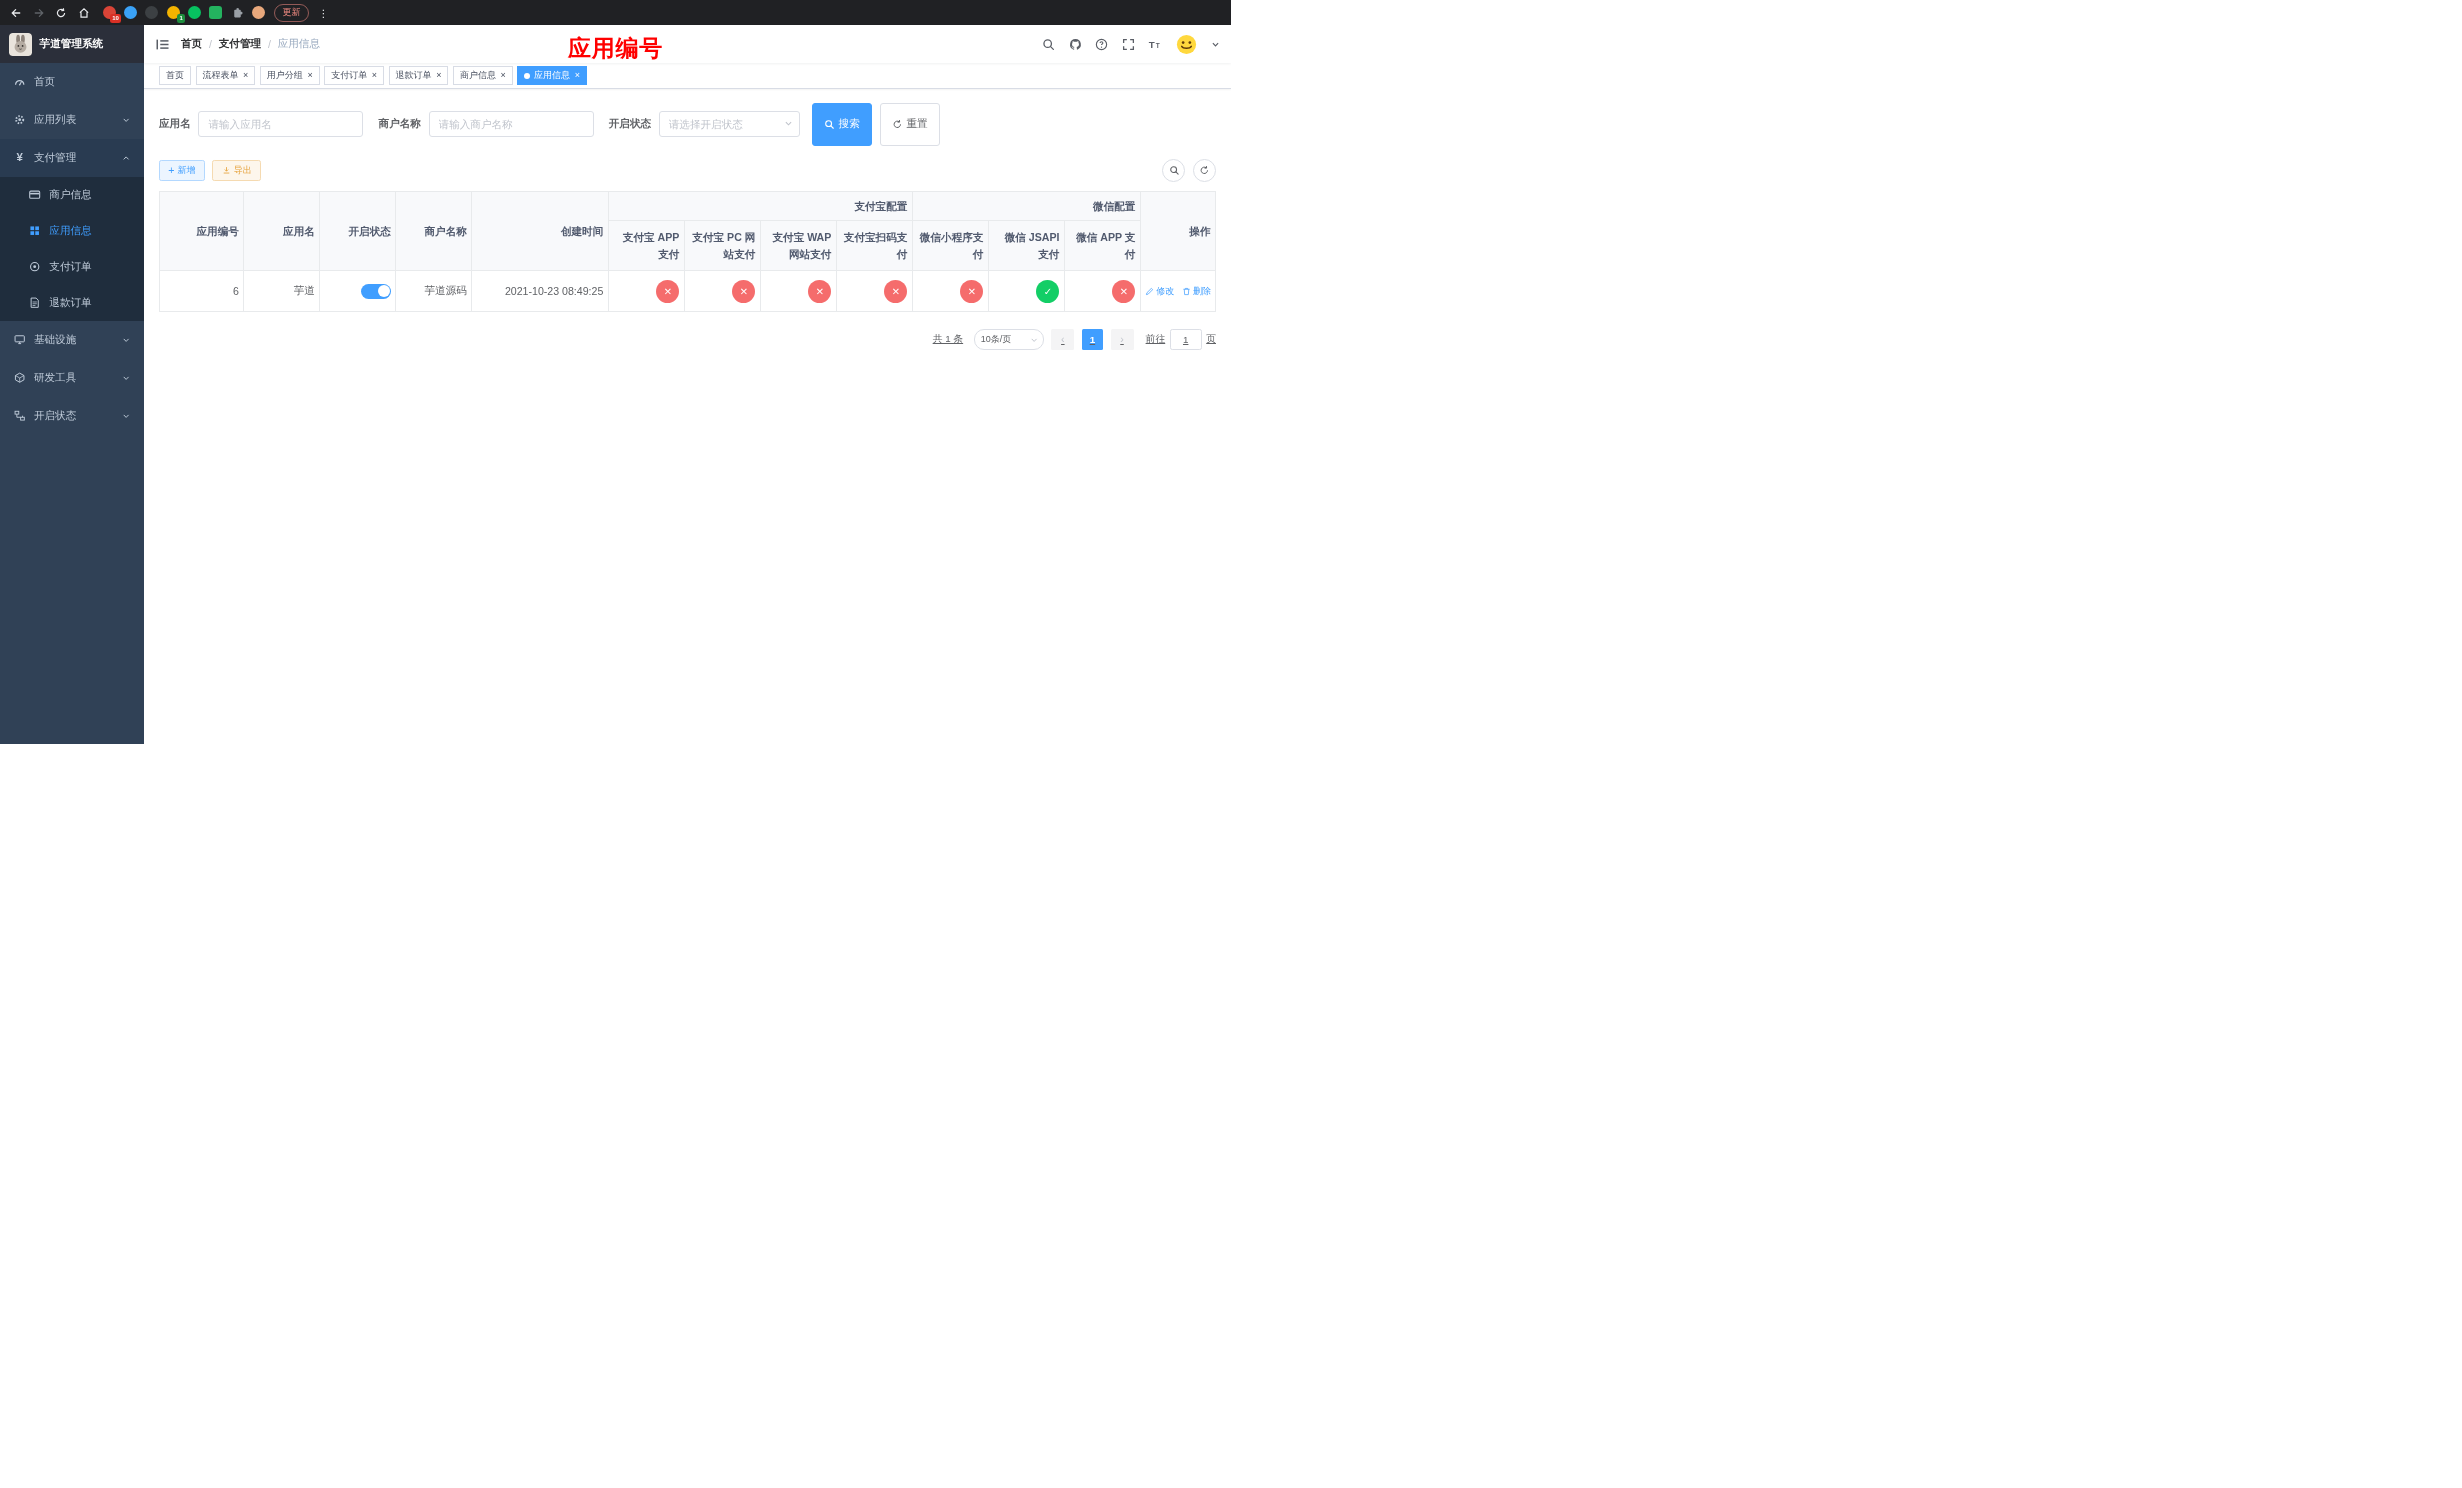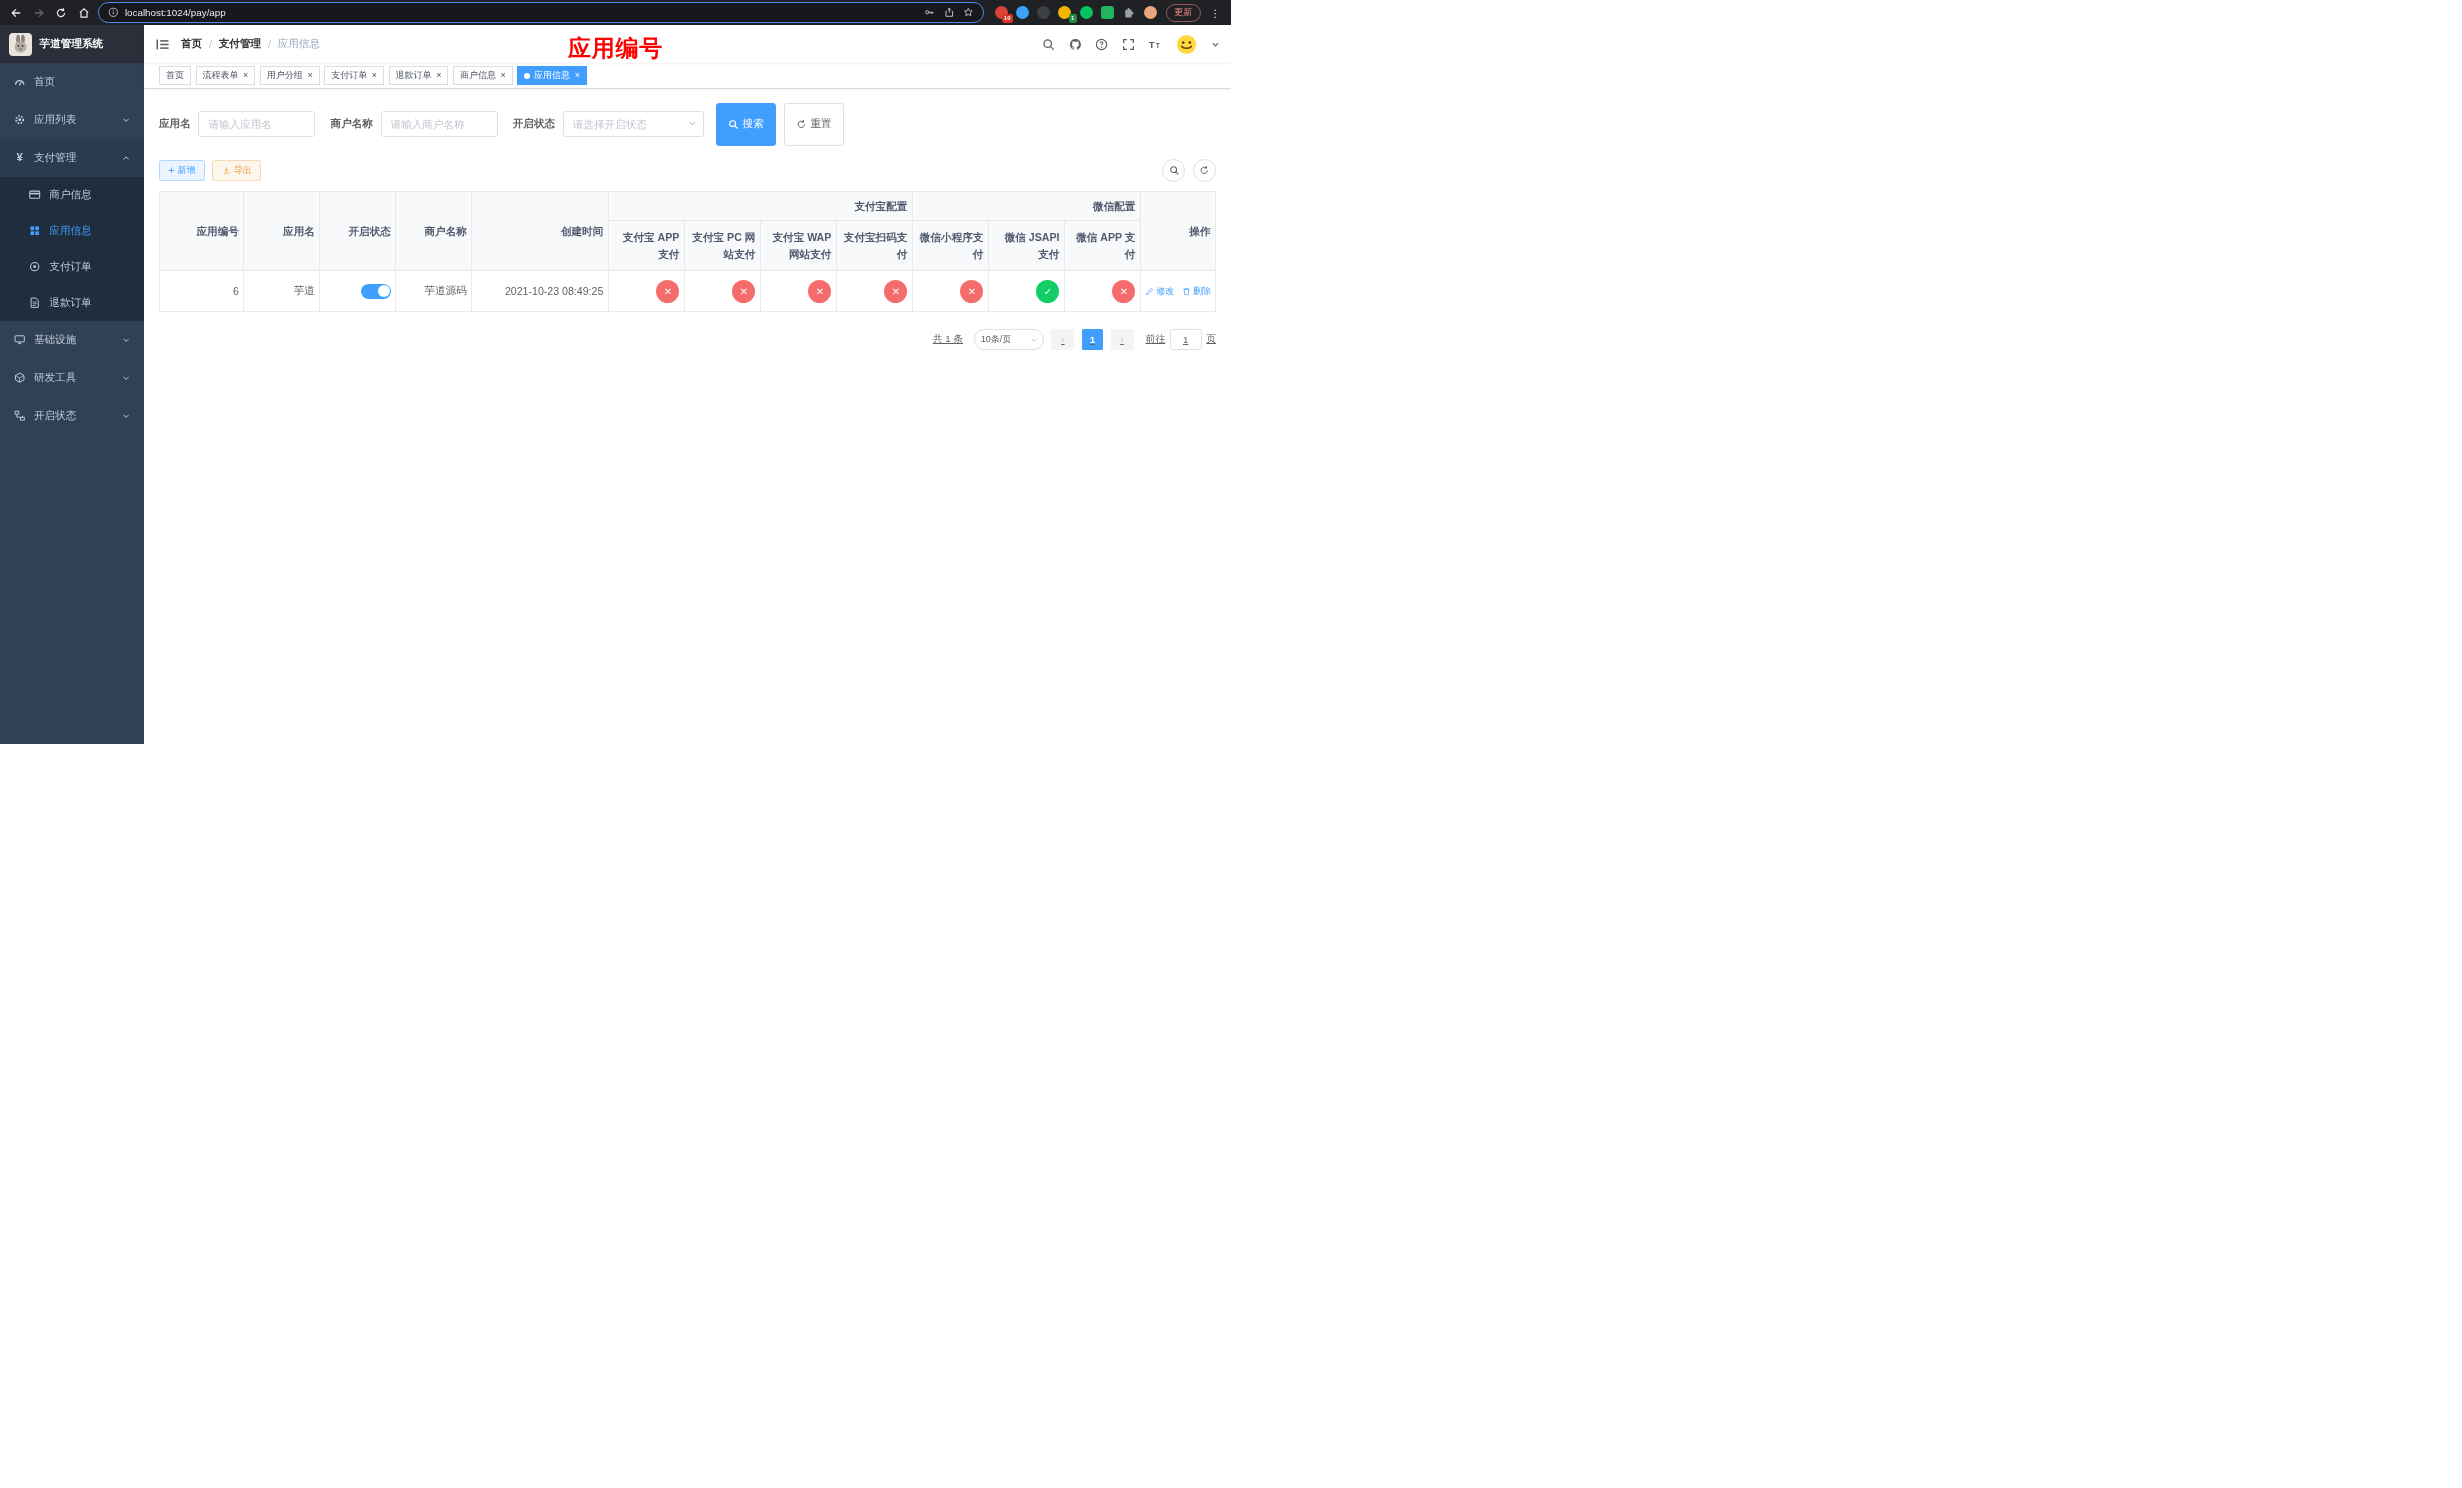--- a/index.html
+++ b/index.html
@@ -69,21 +69,21 @@
   .tag.active{background:#409eff;border-color:#409eff;color:#fff;}
   .tag.active .dot{display:inline-block;}
   .tag .x{font-size:9px;line-height:1;margin-left:0.8px;}
 
   
   .content{flex:1;padding:13.6px 15px 0 15px;background:#fff;min-width:0;}
 
   .filters{display:flex;align-items:center;gap:7.6px;margin-bottom:13.6px;}
   .f-label{font-size:10.6px;font-weight:700;color:#606266;white-space:nowrap;}
   .f-label.gap{margin-left:7.6px;}
-  .text-input{width:117px;height:26px;border:0.8px solid #dcdfe6;border-radius:3px;padding:0 9px;font-size:10.6px;color:#606266;outline:none;background:#fff;}
+  .text-input{width:165px;height:26px;border:0.8px solid #dcdfe6;border-radius:3px;padding:0 9px;font-size:10.6px;color:#606266;outline:none;background:#fff;}
   .text-input::placeholder{color:#c0c4cc;}
   .select{position:relative;width:141px;}
   .select .text-input{width:100%;padding-right:21px;}
   .select .chev{position:absolute;right:6.8px;top:8.3px;width:9px;height:9px;color:#c0c4cc;pointer-events:none;}
   .btn{height:43px;border-radius:3px;font-size:10.6px;display:inline-flex;align-items:center;gap:3.8px;padding:0 11.4px;cursor:pointer;border:0.8px solid transparent;background:#fff;}
   .btn svg{width:10.6px;height:10.6px;}
   .btn-primary{background:#409eff;border-color:#409eff;color:#fff;margin-left:4.5px;}
   .btn-plain{border-color:#dcdfe6;color:#606266;}
 
   .toolbar{display:flex;align-items:center;margin-bottom:9px;}
@@ -148,41 +148,20 @@
         <svg viewBox="0 0 16 16">
           <path d="M12.8 8A4.8 4.8 0 1 1 11 4.3" fill="none" stroke="currentColor" stroke-width="1.6"></path>
           <path d="M11.2 1.6l.3 3-3 .3" fill="none" stroke="currentColor" stroke-width="1.6"></path>
         </svg>
       </span>
     <span class="b-ic">
         <svg viewBox="0 0 16 16">
           <path d="M2.5 7.5L8 2.5l5.5 5M4 7v6.5h8V7" fill="none" stroke="currentColor" stroke-width="1.6"></path>
         </svg>
       </span>
-    <div class="urlbar">
-      <svg viewBox="0 0 16 16" style="width:10.6px;height:10.6px;color:#c7cbd1;flex-shrink:0">
-          <circle cx="8" cy="8" r="6.2" fill="none" stroke="currentColor" stroke-width="1.3"></circle>
-          <rect x="7.3" y="7" width="1.4" height="4.2" fill="currentColor"></rect>
-          <rect x="7.3" y="4.4" width="1.4" height="1.4" fill="currentColor"></rect>
-        </svg>
-      <span class="url-text">localhost:1024/pay/app</span>
-      <span class="right-ics">
-        <svg viewBox="0 0 16 16">
-            <circle cx="5" cy="8" r="2.4" fill="none" stroke="currentColor" stroke-width="1.5"></circle>
-            <path d="M7.4 8h6.1M11 8v2.4M13.5 8v1.8" stroke="currentColor" stroke-width="1.5" fill="none"></path>
-          </svg>
-        <svg viewBox="0 0 16 16">
-            <path d="M8 1.8v7M5.6 4.2L8 1.8l2.4 2.4" stroke="currentColor" fill="none" stroke-width="1.4"></path>
-            <path d="M4.5 6.5H3v7.5h10V6.5h-1.5" stroke="currentColor" fill="none" stroke-width="1.4"></path>
-          </svg>
-        <svg viewBox="0 0 16 16">
-            <path d="M8 2l1.8 3.7 4.1.5-3 2.8.8 4L8 11.1 4.3 13l.8-4-3-2.8 4.1-.5z" fill="none" stroke="currentColor" stroke-width="1.3"></path>
-          </svg>
-      </span>
-    </div>
     <div class="ext-area">
       <span class="ext" style="background:#d94437">
           <span class="badge">10</span>
         </span>
       <span class="ext" style="background:#3aa2f7"></span>
       <span class="ext" style="background:#3c4043"></span>
       <span class="ext" style="background:#f4b400">
           <span class="badge green">1</span>
         </span>
       <span class="ext" style="background:#07c160"></span>

